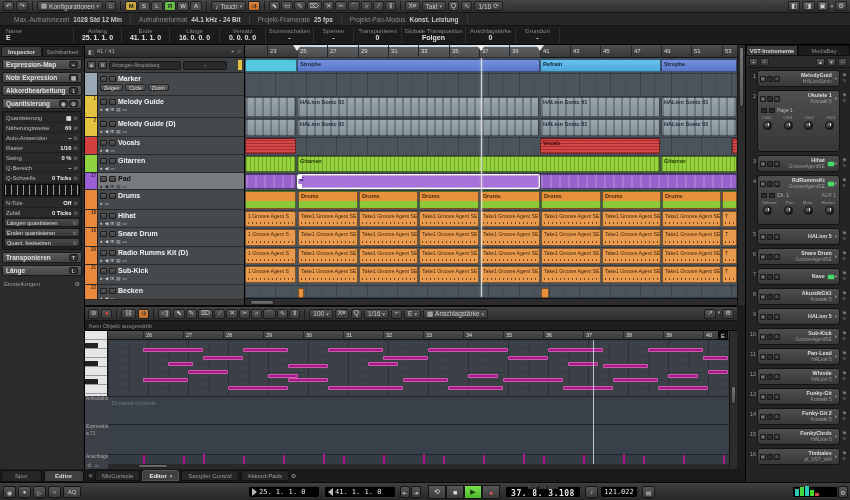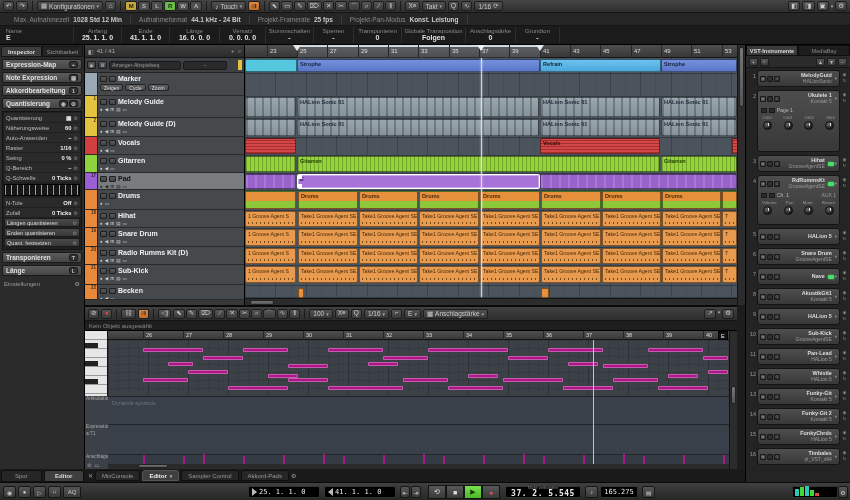--- a/index.html
+++ b/index.html
@@ -1449,25 +1449,25 @@
       <span class="mono">41. 1. 1. 0</span>
     </div>
     <span class="tpbtn" style="left:400px;width:10px">⇤</span>
     <span class="tpbtn" style="left:411px;width:10px">⇥</span>
     <span class="tp-main" style="left:428px">⟲</span>
     <span class="tp-main" style="left:446px">■</span>
     <span class="tp-main play" style="left:464px">▶</span>
     <span class="tp-main" style="left:482px;color:#e05050">●</span>
     <div class="lcd" id="lcd-time" style="left:505px;width:76px">
       <span class="top">Nicht verbunden</span>
-      <span class="big">37. 2. 5.545</span>
+      <span class="big">37. 8. 3.108</span>
     </div>
     <span class="tpbtn" style="left:585px">♪</span>
     <div class="lcd" style="left:600px;width:38px;justify-content:center">
-      <span class="mono">165.275</span>
+      <span class="mono">121.022</span>
     </div>
     <span class="tpbtn" style="left:642px">▤</span>
     <div id="tp-meter">
       <i style="height:7px;background:#2cc8b8"></i>
       <i style="height:9px;background:#45d838"></i>
       <i style="height:10px;background:#2cc8b8"></i>
       <i style="height:6px;background:#45d838"></i>
       <i style="height:3px;background:#d84848"></i>
     </div>
     <span class="tpbtn" style="left:838px;width:10px">⚙</span>

